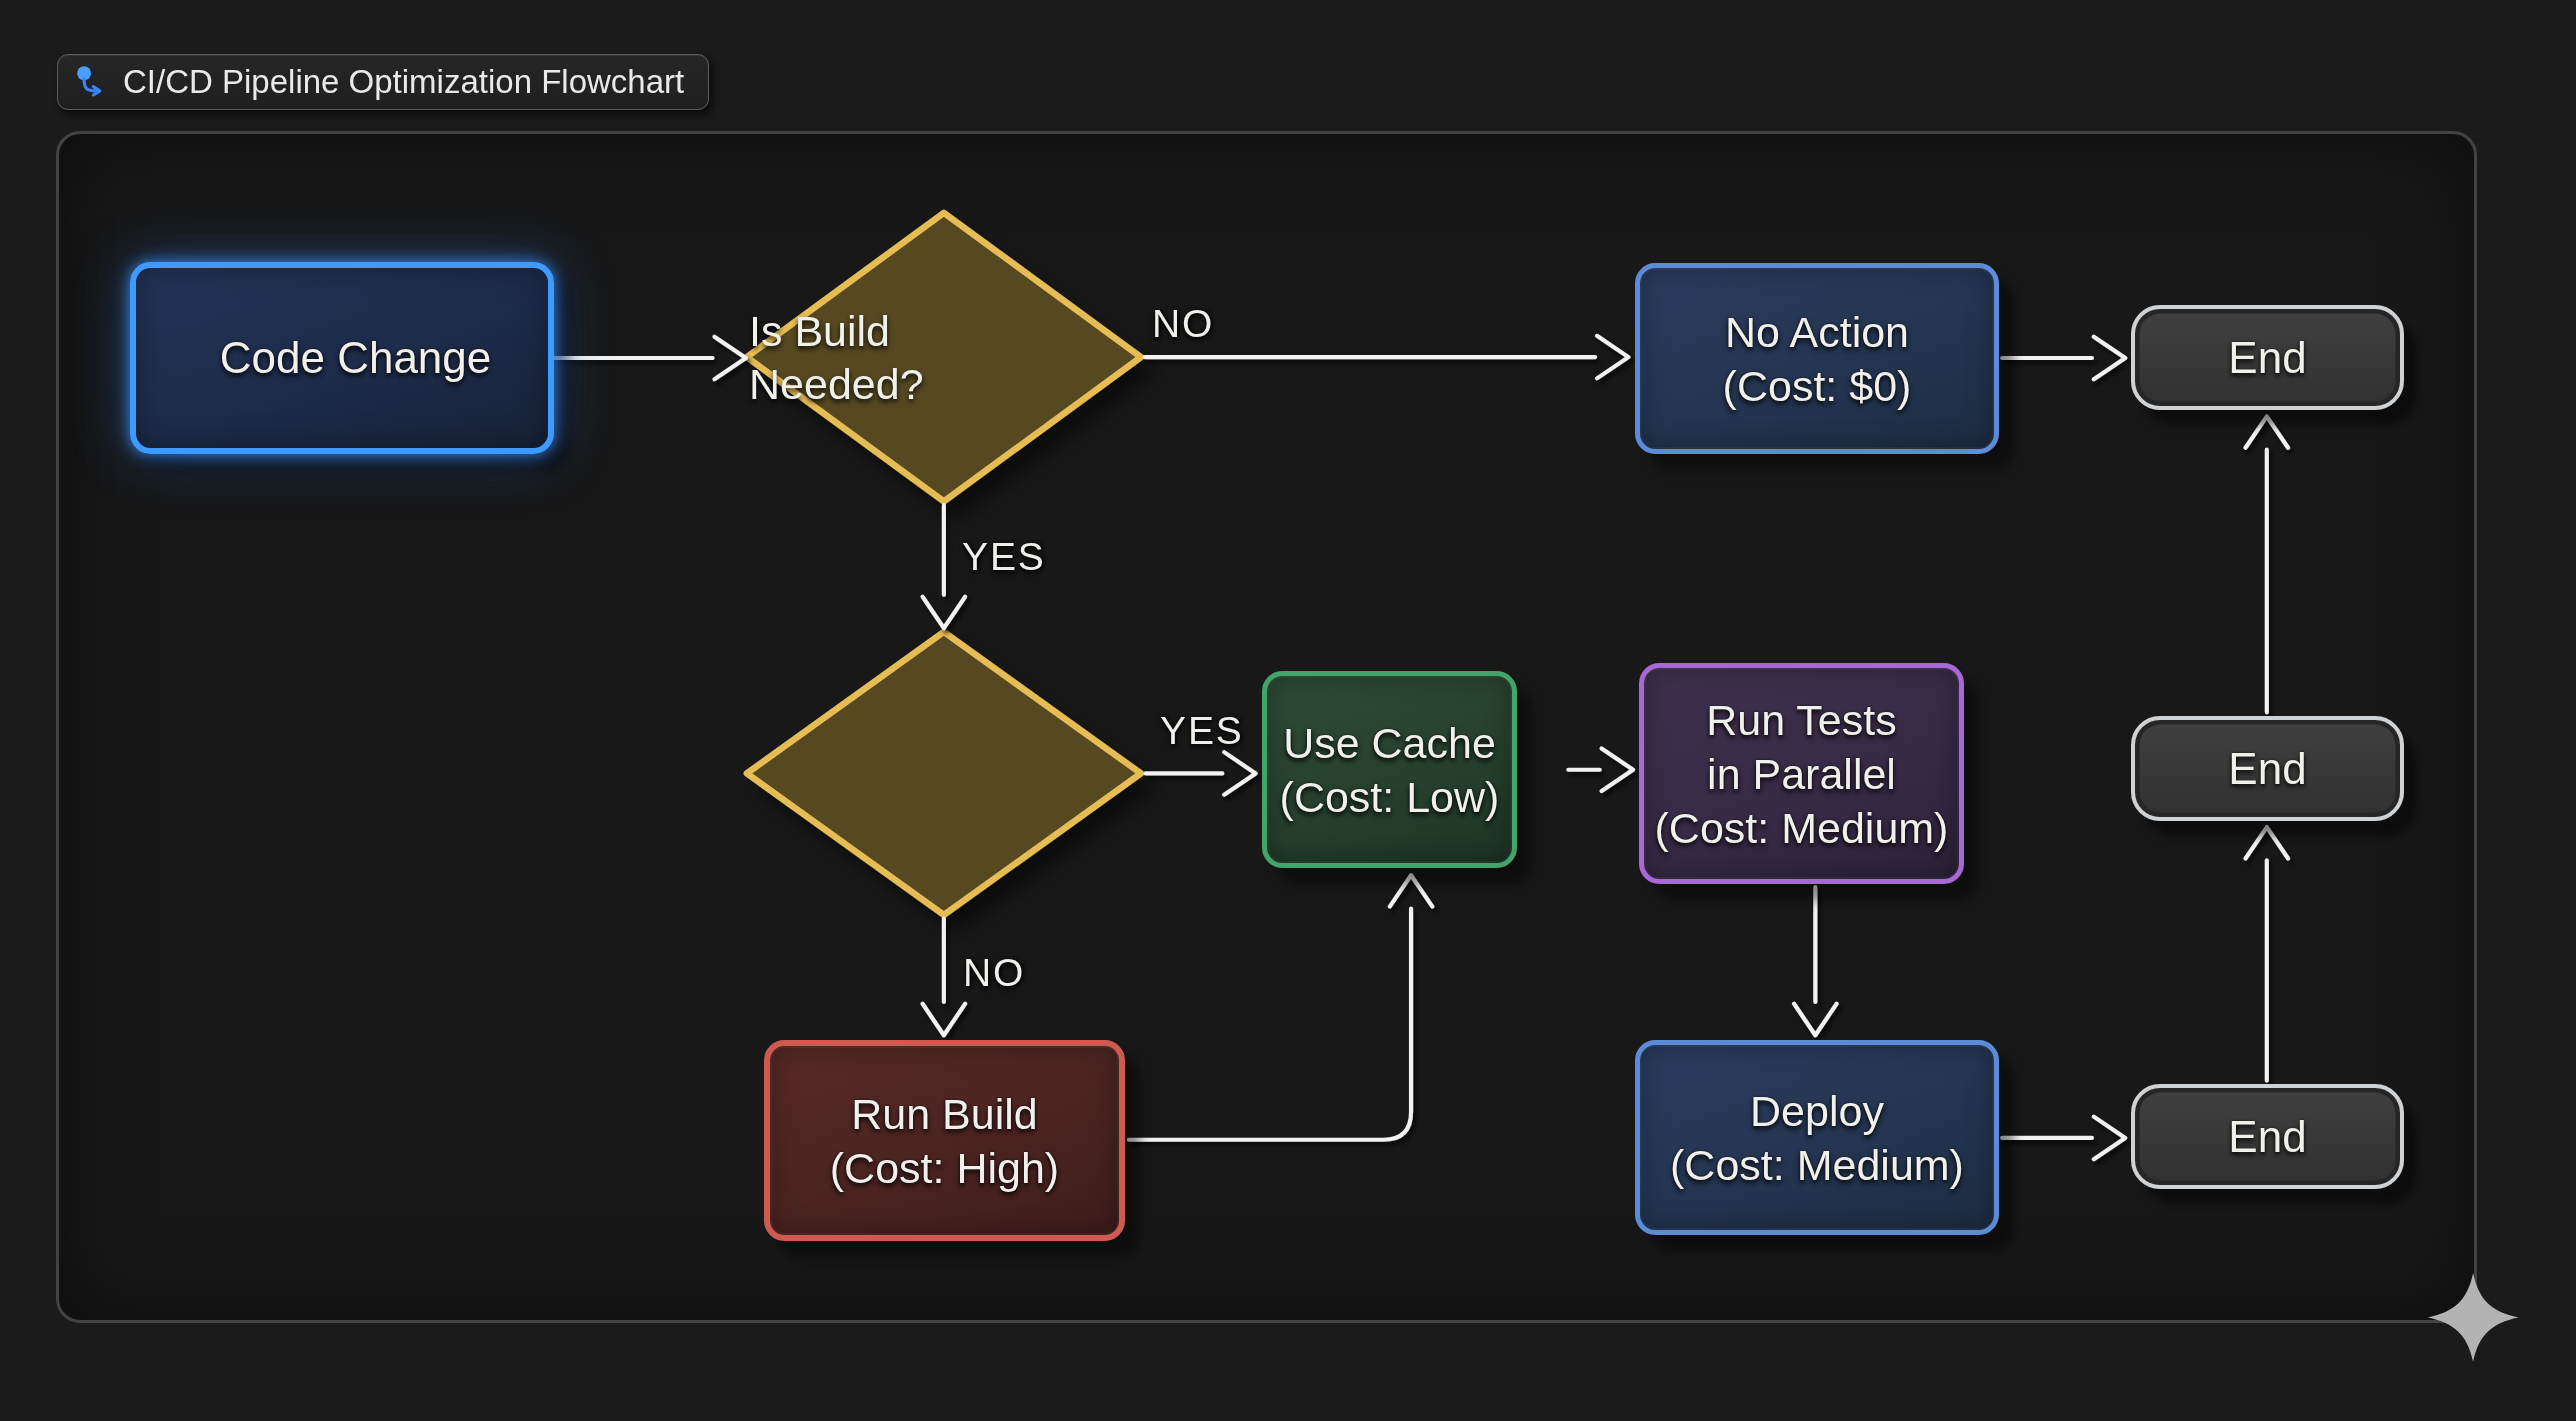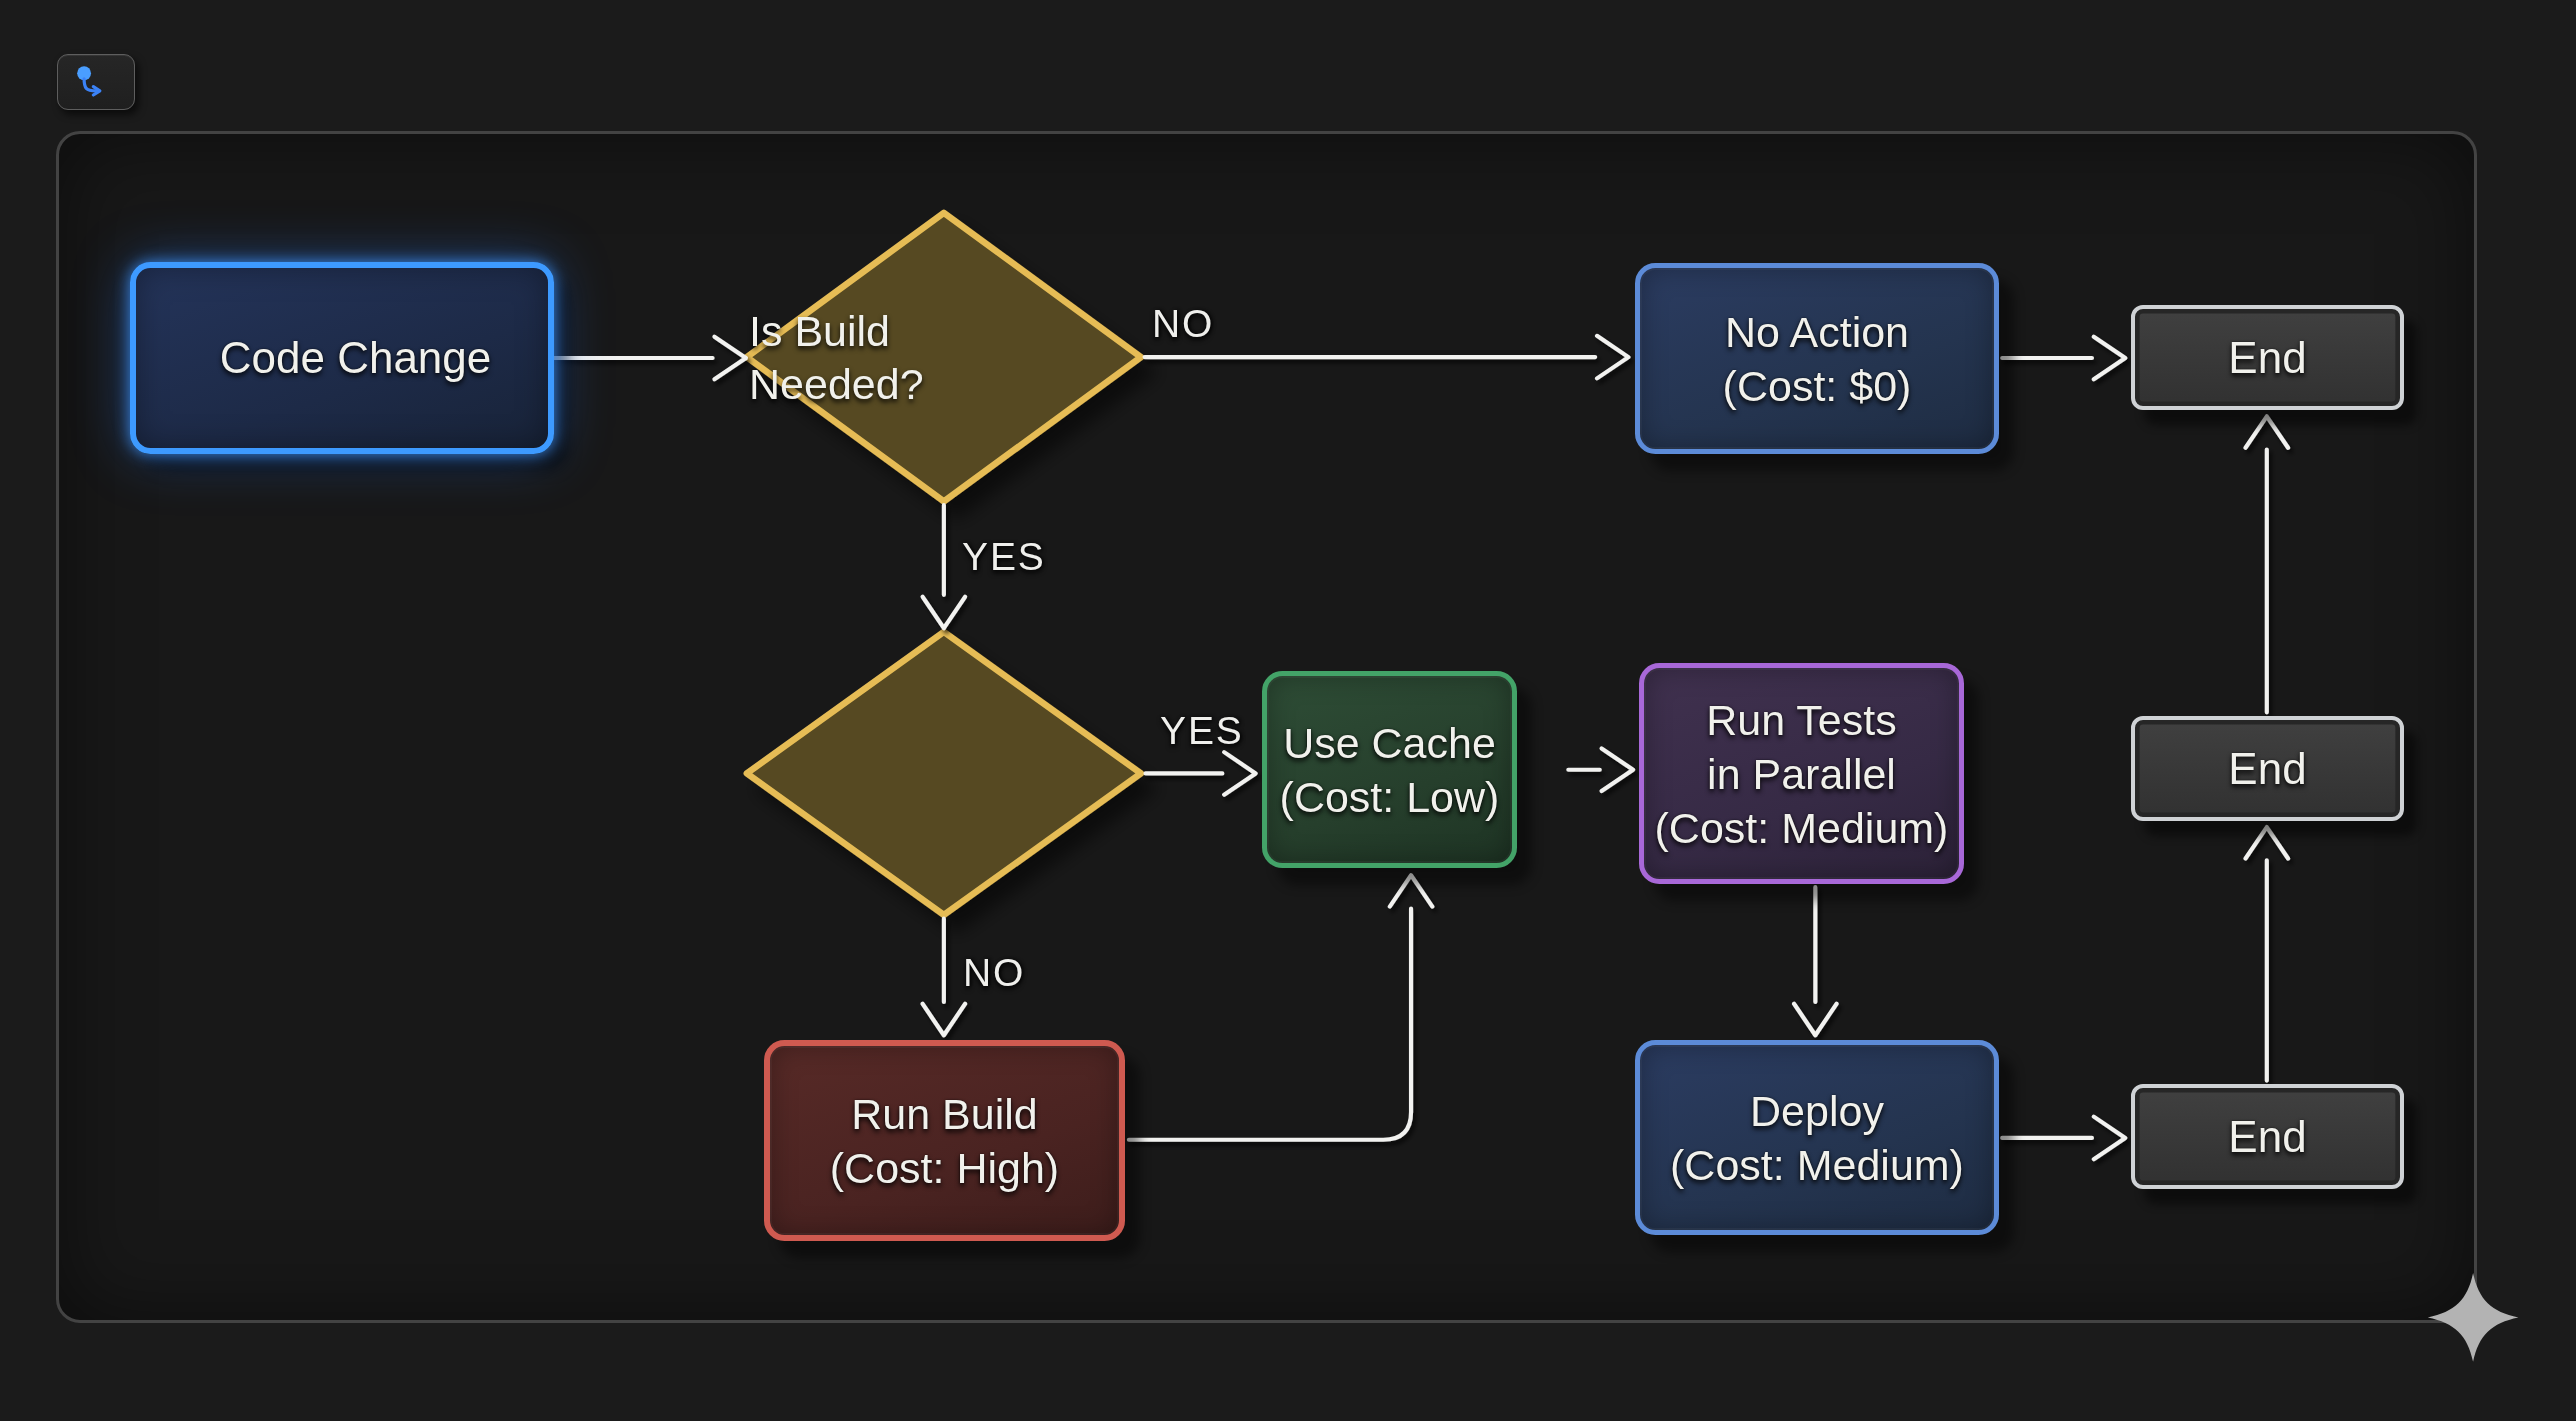--- a/index.html
+++ b/index.html
@@ -88,21 +88,21 @@
     background: linear-gradient(160deg, #40314f 0%, #362a45 60%, #2c2238 100%);
   }
   .node-red {
     left: 764px; top: 1040px; width: 361px; height: 201px;
     border: 6.5px solid #cf5a50;
     background: linear-gradient(160deg, #572a27 0%, #4a2321 60%, #3d1d1b 100%);
   }
   .node-end {
     width: 273px; height: 105px;
     border: 4.6px solid #cfd2d5;
-    border-radius: 12px;
+    border-radius: 29px;
     background: linear-gradient(180deg, #404040, #313131);
     font-size: 44px;
     box-shadow: 13px 15px 9.3px rgba(0,0,0,.48), inset 0 0 0 4.6px #262626;
   }
   .node-end-top    { left: 2131px; top: 305px; }
   .node-end-middle { left: 2131px; top: 716px; }
   .node-end-bottom { left: 2131px; top: 1084px; }
 
   
   .diamond-label {
@@ -134,20 +134,21 @@
 <body>
 
 <div class="stage">
 
   <div class="title-chip">
     <svg class="flow-icon" viewBox="0 0 40 40">
       <circle cx="12" cy="10" r="7.5" fill="#4a9eff"></circle>
       <path d="M 12 16 C 12 26 14 29 25 29" fill="none" stroke="#3b82f6" stroke-width="3.5" stroke-linecap="round"></path>
       <path d="M 22 24.5 L 29 29 L 22 33.5" fill="none" stroke="#3b82f6" stroke-width="3.5" stroke-linecap="round" stroke-linejoin="round"></path>
     </svg>
+    <span>CI/CD Pipeline Optimization Flowchart</span>
   </div>
 
   <div class="panel"></div>
 
   <svg class="layer" width="2576" height="1421" viewBox="0 0 2784 1536">
     <defs>
       <filter id="fEdge" x="-30%" y="-30%" width="160%" height="160%">
         <feDropShadow dx="3" dy="4" stdDeviation="2.5" flood-color="#000000" flood-opacity="0.7"></feDropShadow>
       </filter>
       <filter id="fDiamond" x="-30%" y="-30%" width="160%" height="160%">

